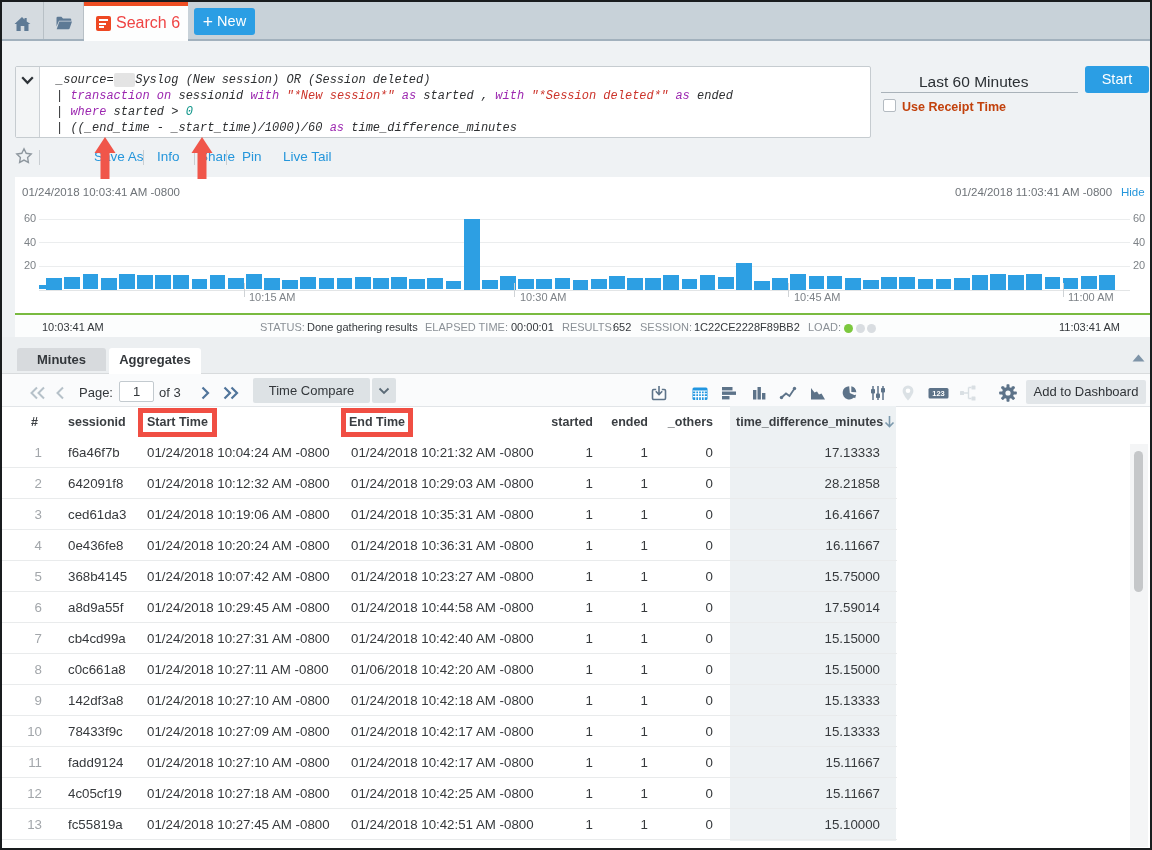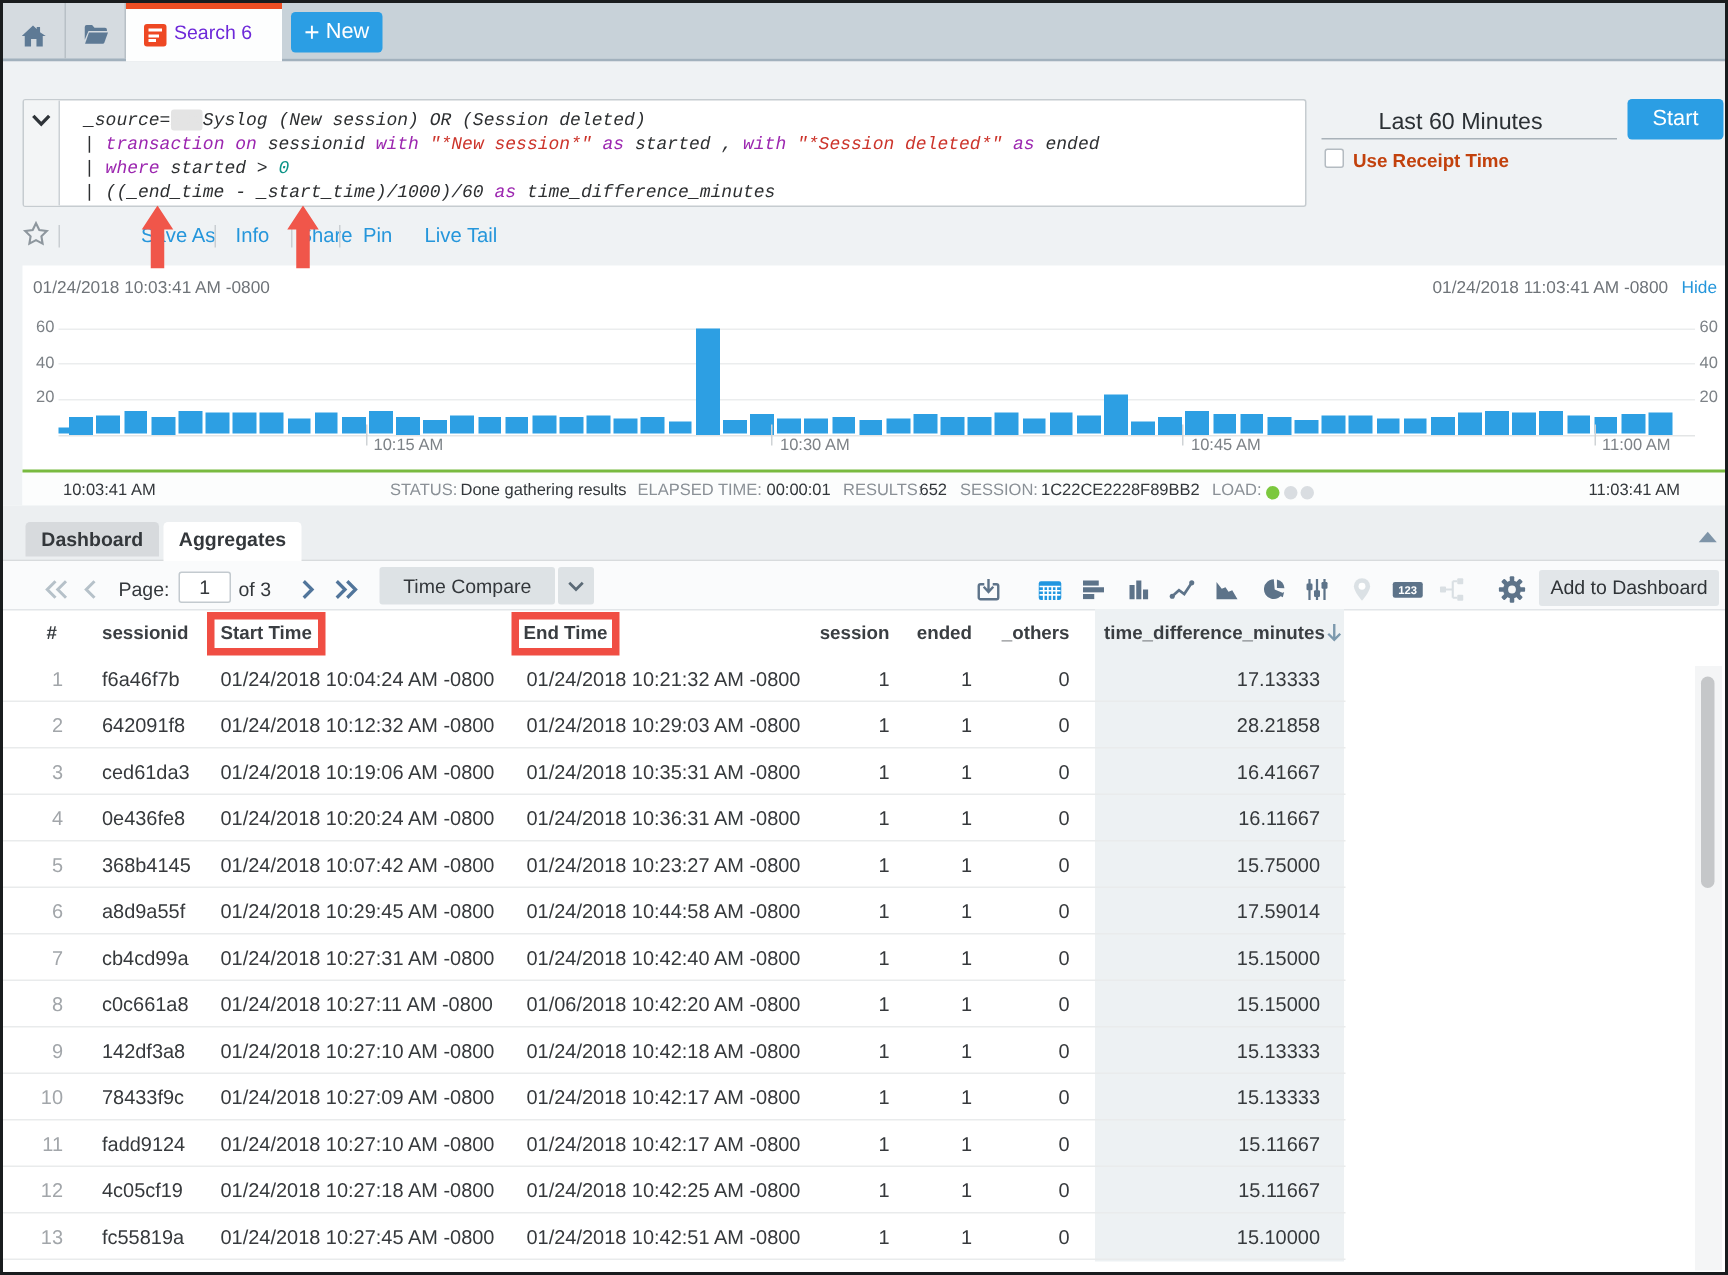--- a/index.html
+++ b/index.html
@@ -7,21 +7,21 @@
 .abs { position:absolute; }
 #frame { position:absolute; inset:0; border:2px solid #191c1e; z-index:90; pointer-events:none; }
 
 
 #topbar { position:absolute; left:2px; top:2px; width:1148px; height:39px; background:#d5dbe0; border-bottom:2px solid #a2b1bd; }
 #tbright { position:absolute; left:186px; top:0; right:0; height:37px; background:#c8d2d9; }
 .cellsep { position:absolute; top:0; width:1px; height:37px; background:#b8c0c6; }
 #tab-active { position:absolute; left:84px; top:2px; width:104px; height:39px; background:#fdfefe; border-top:4px solid #ee4e23; z-index:5; }
 #docicon { position:absolute; left:12px; top:10px; width:15px; height:15px; background:#ee4823; border-radius:2px; }
 #docicon i { position:absolute; left:2.5px; background:#fff; height:2px; display:block; }
-#tab-active span { position:absolute; left:32px; top:8px; font-size:13px; color:#6d28d9; }
+#tab-active span { position:absolute; left:32px; top:8px; font-size:16px; color:#ef4444; }
 #btn-new { position:absolute; left:194px; top:8px; width:61px; height:27px; background:#2b9ee4; border-radius:3px; color:#fff; font-size:14.5px; text-align:center; line-height:26px; z-index:5; }
 
 
 #header { position:absolute; left:2px; top:41px; width:1148px; height:296px; background:#eff2f4; }
 #qbox { position:absolute; left:15px; top:66px; width:856px; height:72px; background:#fff; border:1px solid #c6ccd0; border-radius:2px; }
 #qcell { position:absolute; left:16px; top:67px; width:24px; height:70px; background:#f3f5f6; border-right:1px solid #ccd1d5; }
 #qpre { position:absolute; left:56px; top:72px; font-family:"Liberation Mono", monospace; font-size:12px; line-height:16px; color:#2d2f31; white-space:pre; z-index:2;font-style:italic; }
 #qpre .k { color:#9c27b0; }
 #qpre .s { color:#cc342b; }
 #qpre .n { color:#0d9488; }
@@ -224,21 +224,21 @@
   <span class="g" style="left:625px">SESSION:</span>
   <span style="left:679px">1C22CE2228F89BB2</span>
   <span class="g" style="left:793px">LOAD:</span>
   <span class="ldot" style="left:829px;top:9px;background:#7cc83e"></span>
   <span class="ldot" style="left:840.5px;top:9px;background:#d9dde1"></span>
   <span class="ldot" style="left:852px;top:9px;background:#d9dde1"></span>
   <span style="left:1044px">11:03:41 AM</span>
 </div>
 
 <div id="results"></div>
-<div class="rtab" style="left:17px;width:89px;background:#d7dadd">Dashboard</div>
+<div class="rtab" style="left:17px;width:89px;background:#d7dadd">Minutes</div>
 <div class="rtab" style="left:109px;width:92px;background:#fff;height:26px">Aggregates</div>
 <svg class="abs" style="left:1132px;top:354px" width="13" height="8" viewBox="0 0 13 8">
       <path d="M6.5 0.5 L12.5 7.5 H0.5 Z" fill="#7e94a8"></path>
     </svg>
 <div id="rpanel"></div>
 <div id="toolbar"></div>
 <svg class="abs" style="left:29px;top:386px" width="17" height="14" viewBox="0 0 17 14">
       <path d="M8 1.5 L2.5 7 L8 12.5 M15 1.5 L9.5 7 L15 12.5" fill="none" stroke="#b6c1c9" stroke-width="2"></path>
     </svg>
 <svg class="abs" style="left:56px;top:386px" width="9" height="14" viewBox="0 0 9 14">
@@ -337,21 +337,21 @@
       <circle cx="9" cy="9" r="2.6" fill="#f5f7f8"></circle>
     </svg>
 <div id="addbtn">Add to Dashboard</div>
 
 <div id="thead"></div>
 <div id="tdmcol"></div>
 <div class="th" style="left:31px">#</div>
 <div class="th" style="left:68px">sessionid</div>
 <div class="th" style="left:147px">Start Time</div>
 <div class="th" style="left:349px">End Time</div>
-<div class="th" style="left:540px;width:53px;text-align:right">session</div>
+<div class="th" style="left:540px;width:53px;text-align:right">started</div>
 <div class="th" style="left:595px;width:53px;text-align:right">ended</div>
 <div class="th" style="left:650px;width:63px;text-align:right">_others</div>
 <div class="th" style="left:736px">time_difference_minutes</div>
 <svg class="abs" style="left:884px;top:415px;z-index:2" width="11" height="13" viewBox="0 0 11 13">
       <path d="M5.5 1 V11 M1.5 7.5 L5.5 11.5 L9.5 7.5" fill="none" stroke="#7c99ad" stroke-width="1.6"></path>
     </svg>
 <div class="trow" style="top:437px">
       <span class="rnum">1</span>
       <span class="rsid">f6a46f7b</span>
       <span class="rst">01/24/2018 10:04:24 AM -0800</span>

